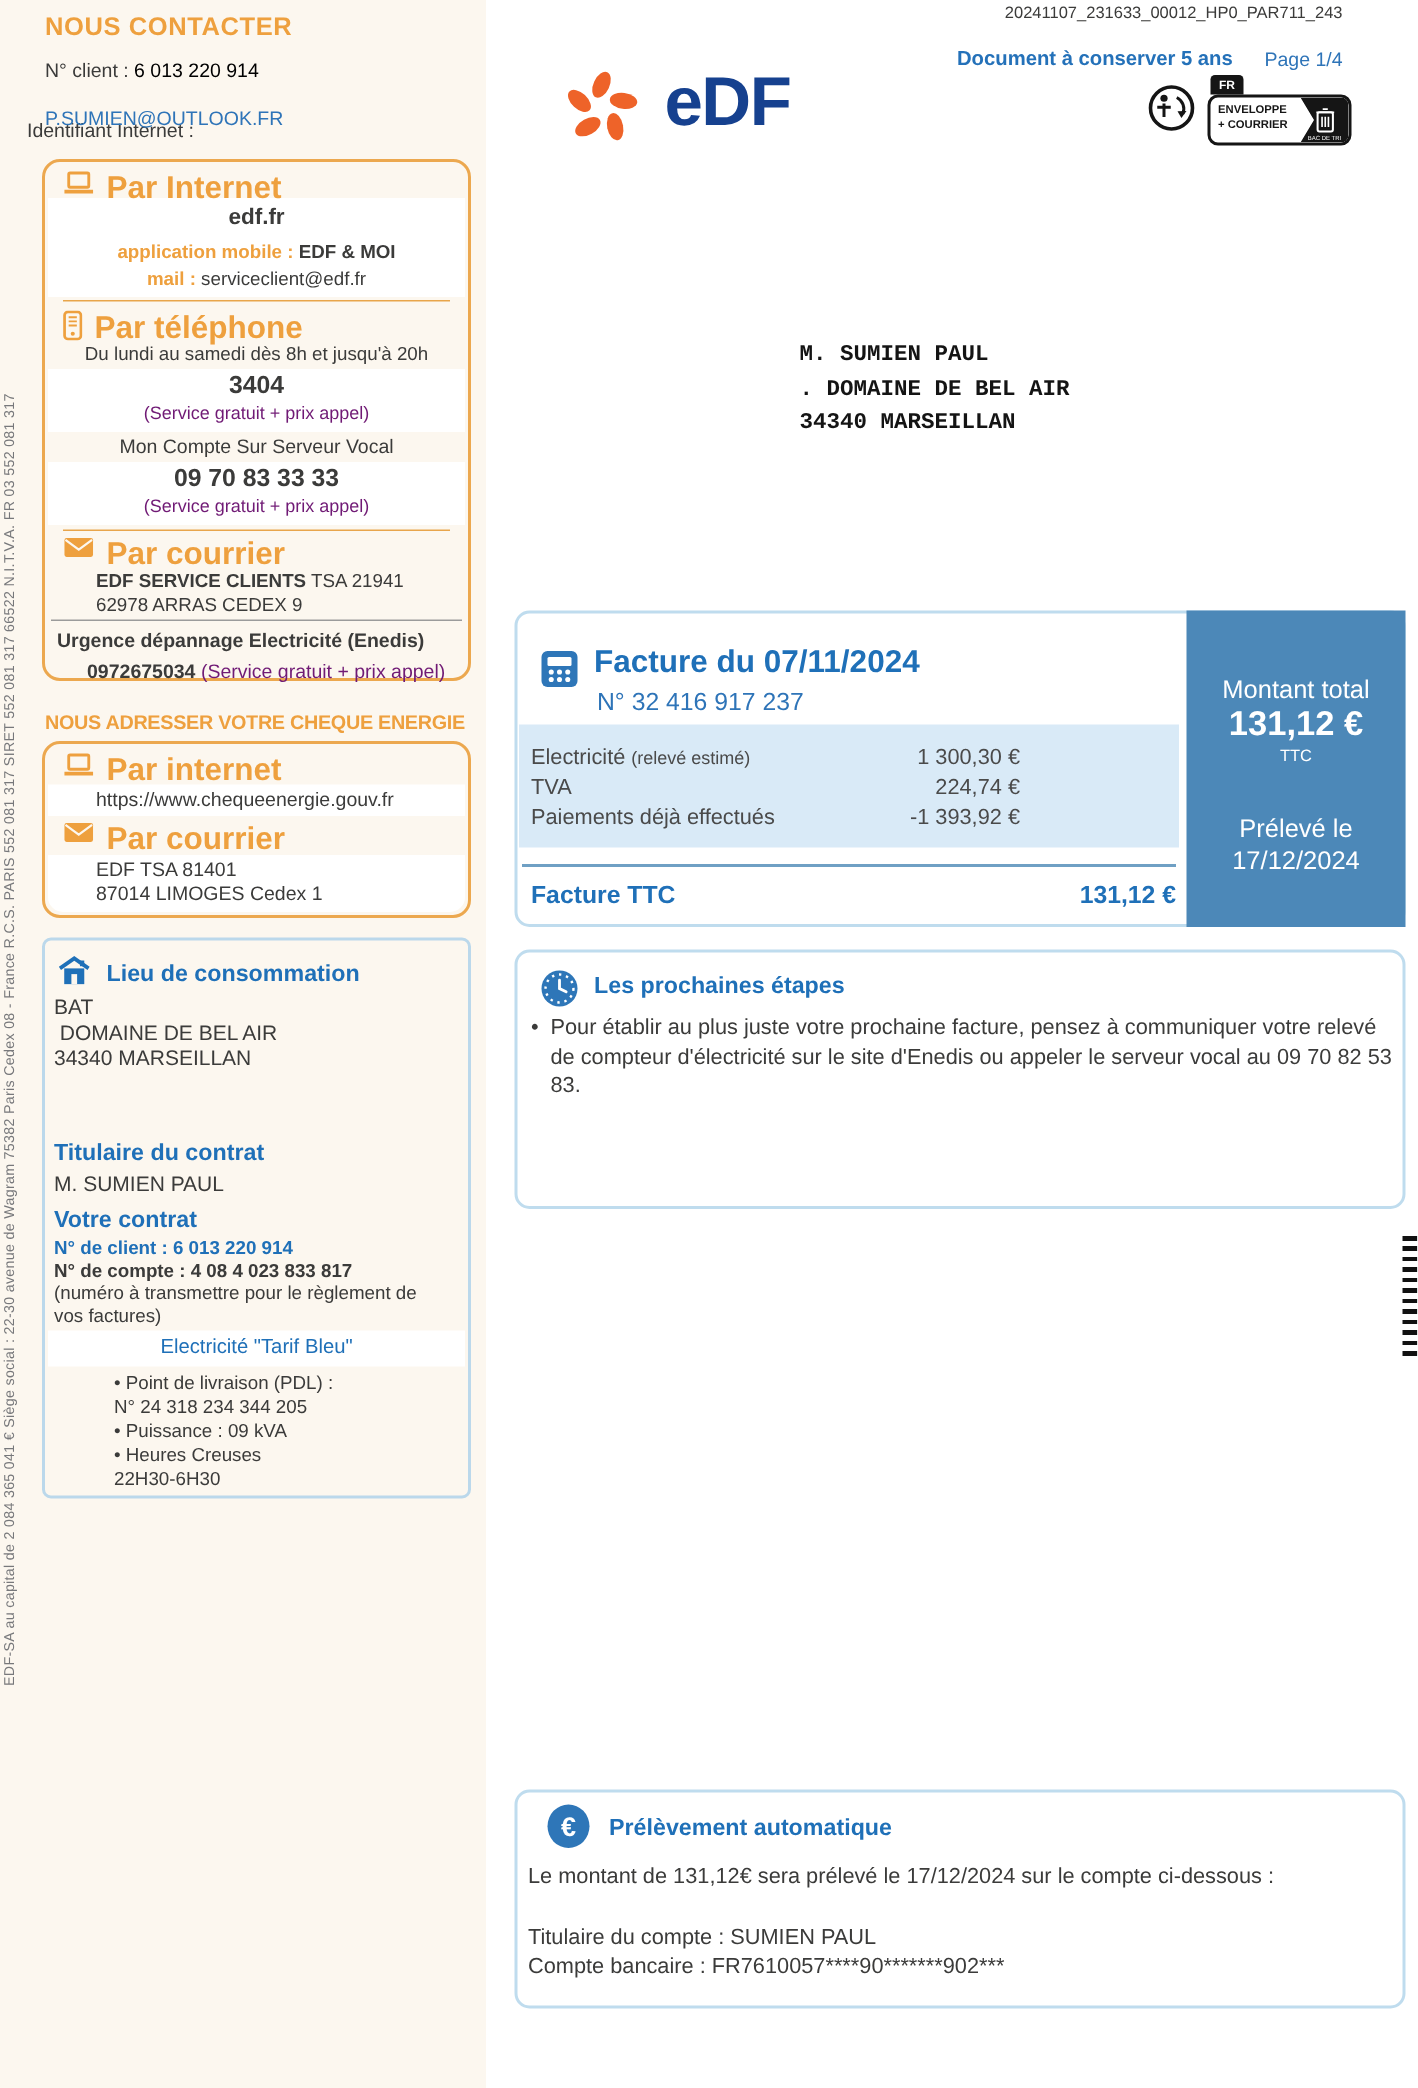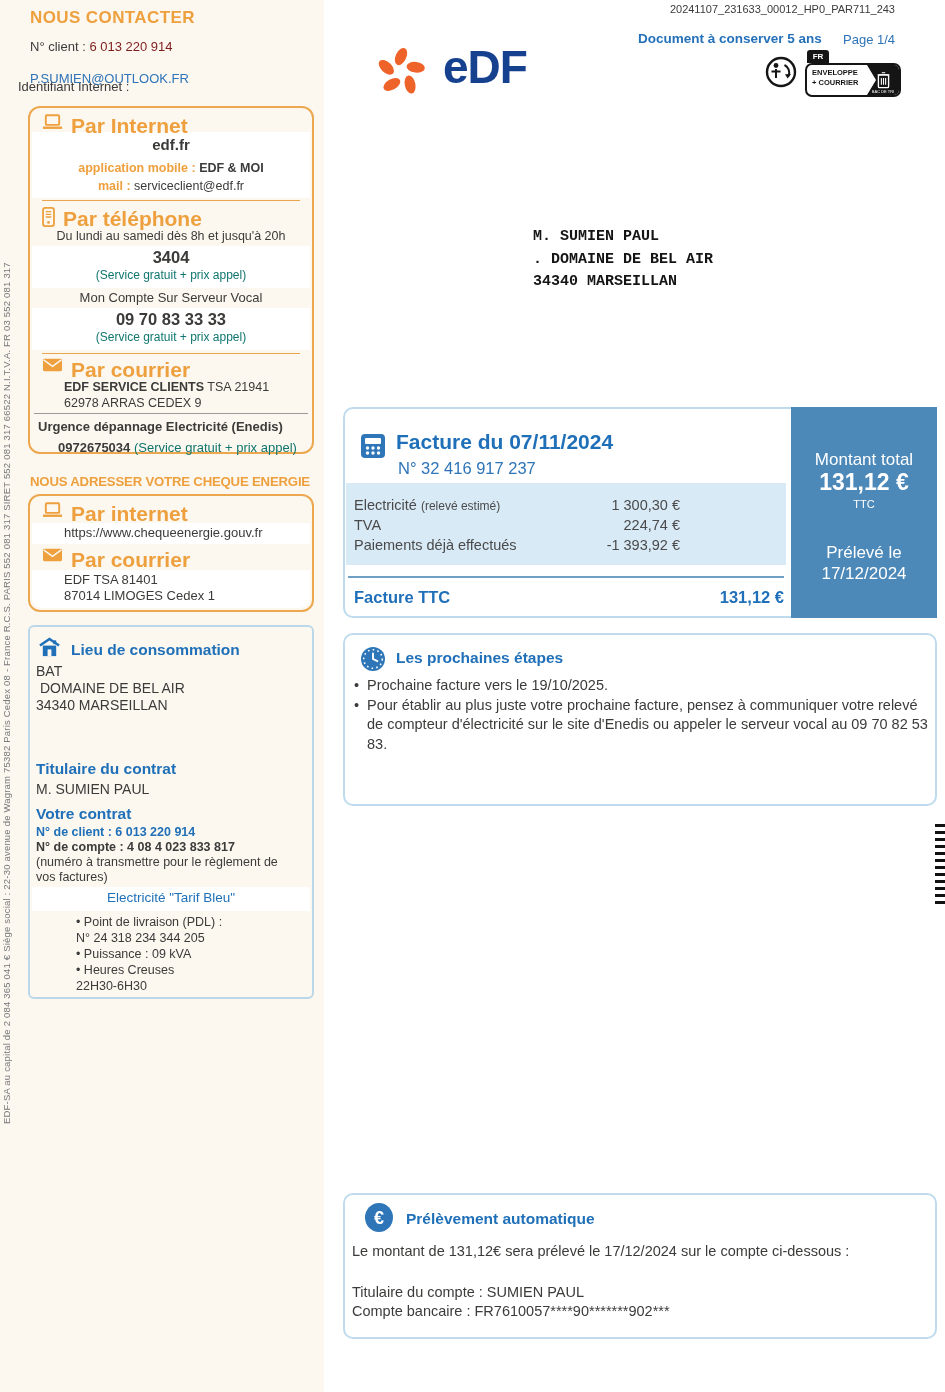--- a/index.html
+++ b/index.html
@@ -3,23 +3,23 @@
 <meta charset="utf-8">
 <style>
   * { margin:0; padding:0; box-sizing:border-box; }
   html,body { background:#fff; }
   .page {
     position:relative; width:945px; height:1392px; background:#fff;
     font-family:"Liberation Sans", sans-serif; color:#3B3B3A; overflow:hidden;
   }
   .abs { position:absolute; }
   .pre { white-space:pre; }
-  .blue { color:#7f1d1d;margin-top:16px; }
+  .blue { color:#000000;margin-top:16px; }
   .orange { color:#EEA03E; }
-  .gray { color:#0f766e; }
+  .gray { color:#701a75; }
   .bold { font-weight:bold; }
 
   
   .left-col { position:absolute; left:0; top:0; width:324px; height:1392px; background:#FCF7EF; }
   .legal {
     position:absolute; left:1px; top:238px; height:910px; width:14px;
     writing-mode:vertical-rl; transform:rotate(180deg);
     font-size:9.5px; color:#77787B; letter-spacing:.2px; text-align:center;
   }
 
@@ -377,21 +377,20 @@
   <div class="abs" id="steps-box"></div>
   <div class="abs" id="steps-icon">
     <svg width="26" height="26" viewBox="0 0 26 26">
         <circle cx="13" cy="13" r="12" fill="#2E76B8"></circle>
         <circle cx="13" cy="13" r="9.3" fill="none" stroke="#fff" stroke-width="1.6" stroke-dasharray="1.6 3.2"></circle>
         <path d="M13 7.5 V13 L17.4 15.2" stroke="#fff" stroke-width="1.9" fill="none" stroke-linecap="round"></path>
       </svg>
   </div>
   <div class="abs" id="steps-title">Les prochaines étapes</div>
   <ul class="abs" id="steps-list">
-    <li>Prochaine facture vers le 19/10/2025.</li>
     <li>Pour établir au plus juste votre prochaine facture, pensez à communiquer votre relevé de compteur d'électricité sur le site d'Enedis ou appeler le serveur vocal au 09 70 82 53 83.</li>
   </ul>
 
   <div class="abs" id="debit-box"></div>
   <div class="abs" id="debit-icon">
     <svg width="30" height="31" viewBox="0 0 30 31">
         <ellipse cx="15" cy="15.5" rx="14" ry="14.5" fill="#2E76B8"></ellipse>
         <text x="15" y="22" font-size="18" font-weight="bold" fill="#fff" text-anchor="middle">€</text>
       </svg>
   </div>

